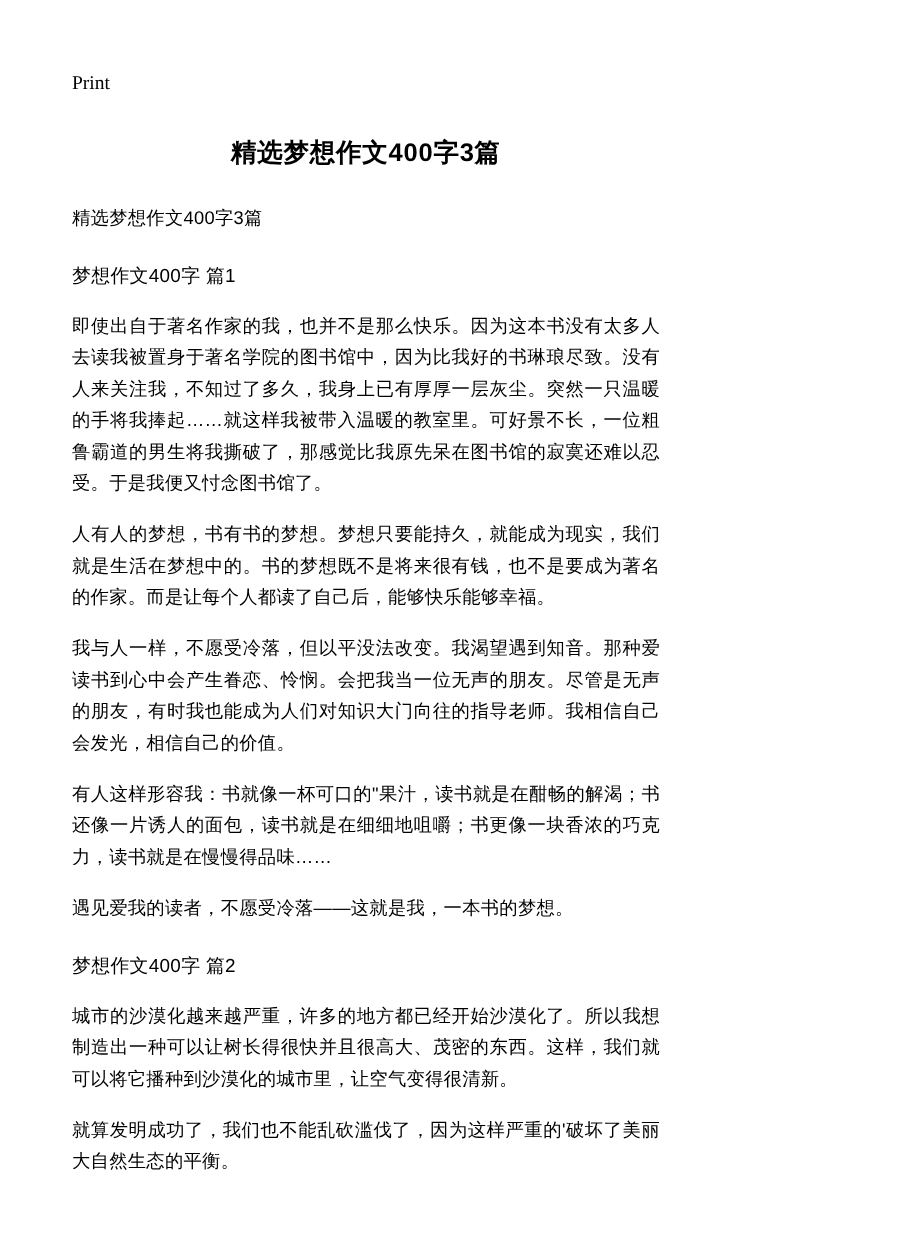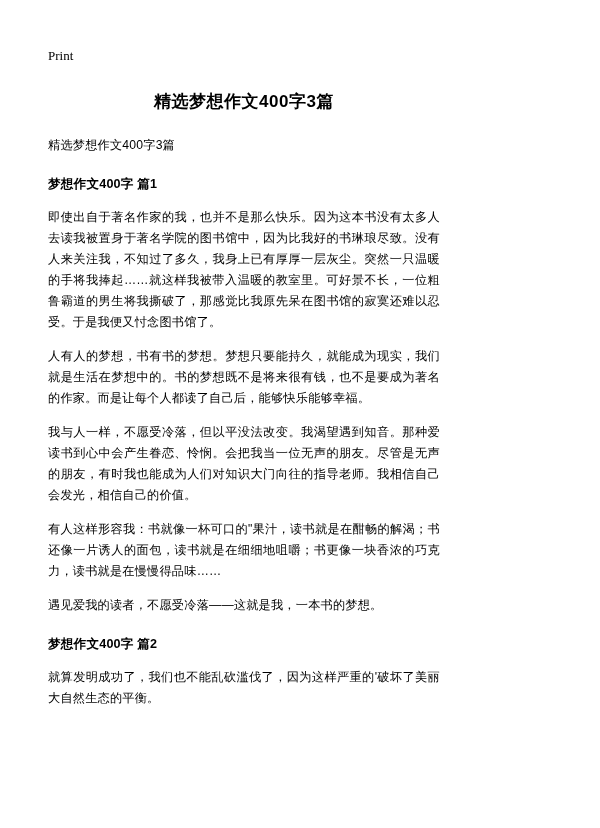--- a/index.html
+++ b/index.html
@@ -44,21 +44,21 @@
   }
   p.para {
     font-size: 12.2px;
     line-height: 1.72;
     margin: 0 0 13px 0;
     text-align: justify;
     letter-spacing: 0.2px;
   }
   p.subhead {
     font-size: 12.6px;
-    font-weight: bold;
+    font-weight: normal;
     line-height: 1.7;
     margin: 18px 0 12px 0;
     letter-spacing: 0.2px;
   }
   p.lead {
     font-size: 12.2px;
     line-height: 1.7;
     margin: 0 0 14px 0;
     letter-spacing: 0.2px;
   }
@@ -75,17 +75,18 @@
   <div class="content">
     <p class="lead">精选梦想作文400字3篇</p>
     <div id="blocks">
         <p class="subhead">梦想作文400字 篇1</p>
         <p class="para">即使出自于著名作家的我，也并不是那么快乐。因为这本书没有太多人去读我被置身于著名学院的图书馆中，因为比我好的书琳琅尽致。没有人来关注我，不知过了多久，我身上已有厚厚一层灰尘。突然一只温暖的手将我捧起……就这样我被带入温暖的教室里。可好景不长，一位粗鲁霸道的男生将我撕破了，那感觉比我原先呆在图书馆的寂寞还难以忍受。于是我便又忖念图书馆了。</p>
         <p class="para">人有人的梦想，书有书的梦想。梦想只要能持久，就能成为现实，我们就是生活在梦想中的。书的梦想既不是将来很有钱，也不是要成为著名的作家。而是让每个人都读了自己后，能够快乐能够幸福。</p>
         <p class="para">我与人一样，不愿受冷落，但以平没法改变。我渴望遇到知音。那种爱读书到心中会产生眷恋、怜悯。会把我当一位无声的朋友。尽管是无声的朋友，有时我也能成为人们对知识大门向往的指导老师。我相信自己会发光，相信自己的价值。</p>
         <p class="para">有人这样形容我：书就像一杯可口的"果汁，读书就是在酣畅的解渴；书还像一片诱人的面包，读书就是在细细地咀嚼；书更像一块香浓的巧克力，读书就是在慢慢得品味……</p>
         <p class="para">遇见爱我的读者，不愿受冷落——这就是我，一本书的梦想。</p>
         <p class="subhead">梦想作文400字 篇2</p>
+        <p class="para">城市的沙漠化越来越严重，许多的地方都已经开始沙漠化了。所以我想制造出一种可以让树长得很快并且很高大、茂密的东西。这样，我们就可以将它播种到沙漠化的城市里，让空气变得很清新。</p>
         <p class="para">就算发明成功了，我们也不能乱砍滥伐了，因为这样严重的'破坏了美丽大自然生态的平衡。</p>
       </div>
   </div>
 
 </div>
 
 </body></html>

